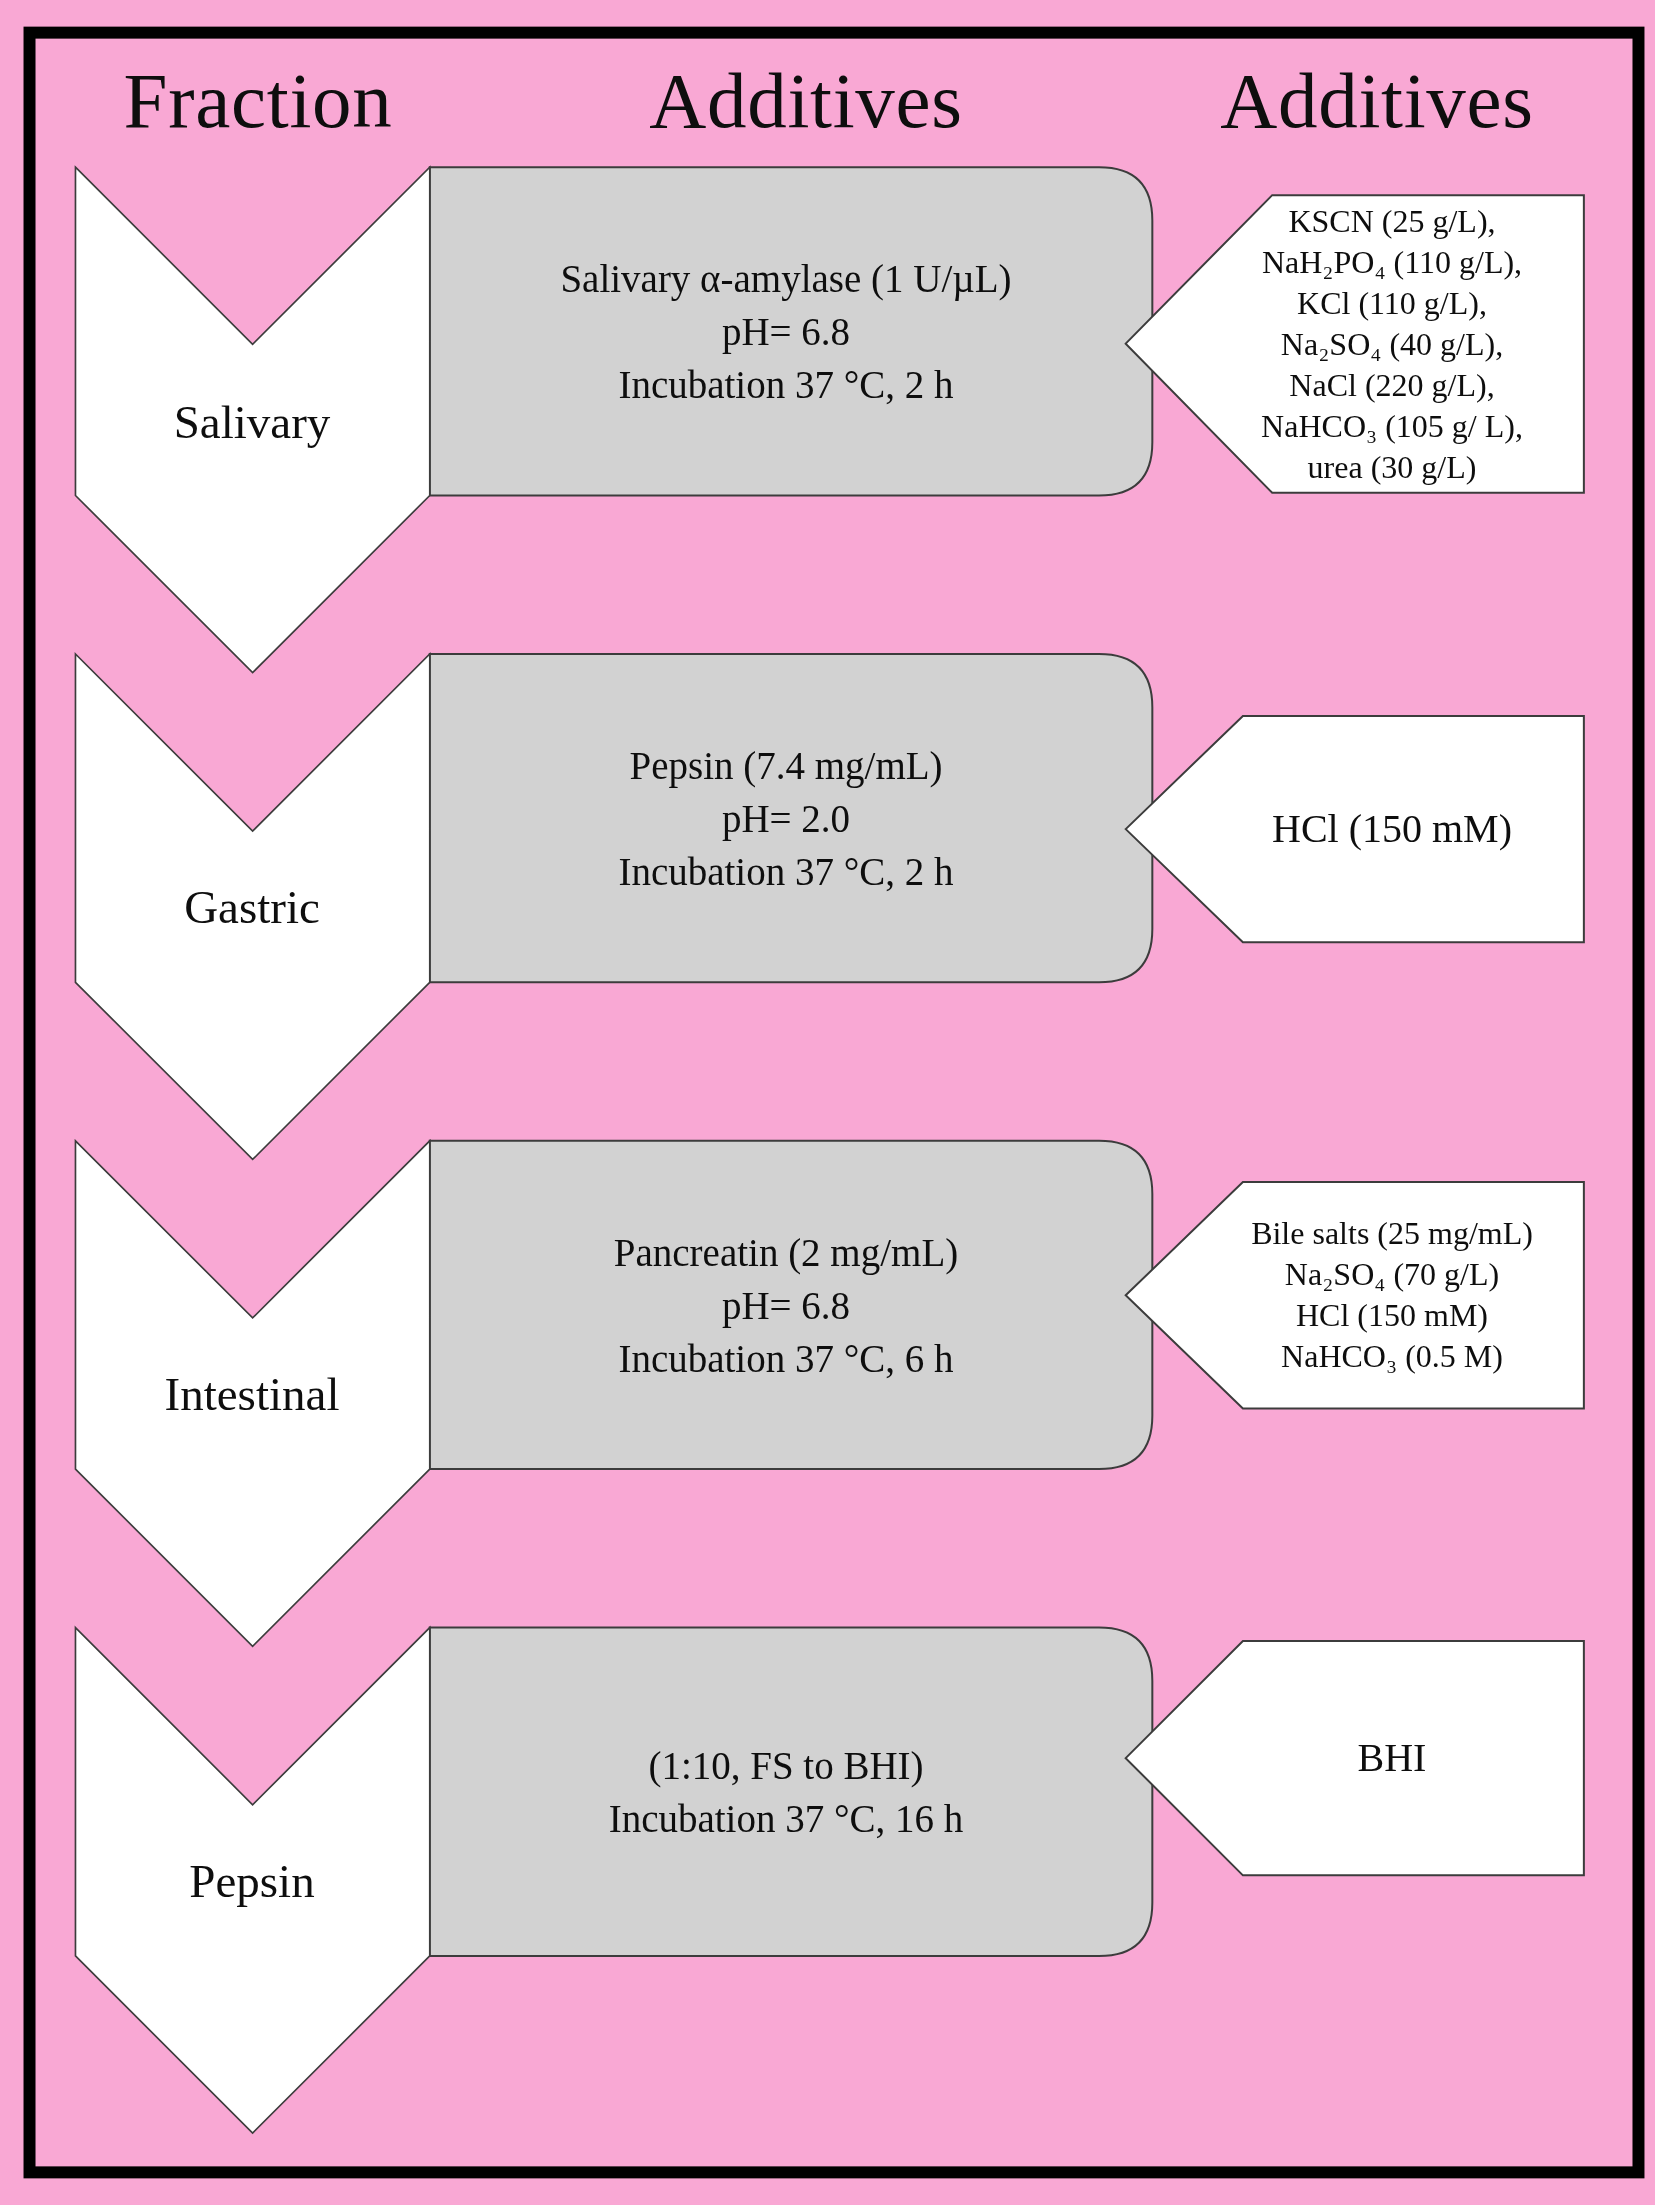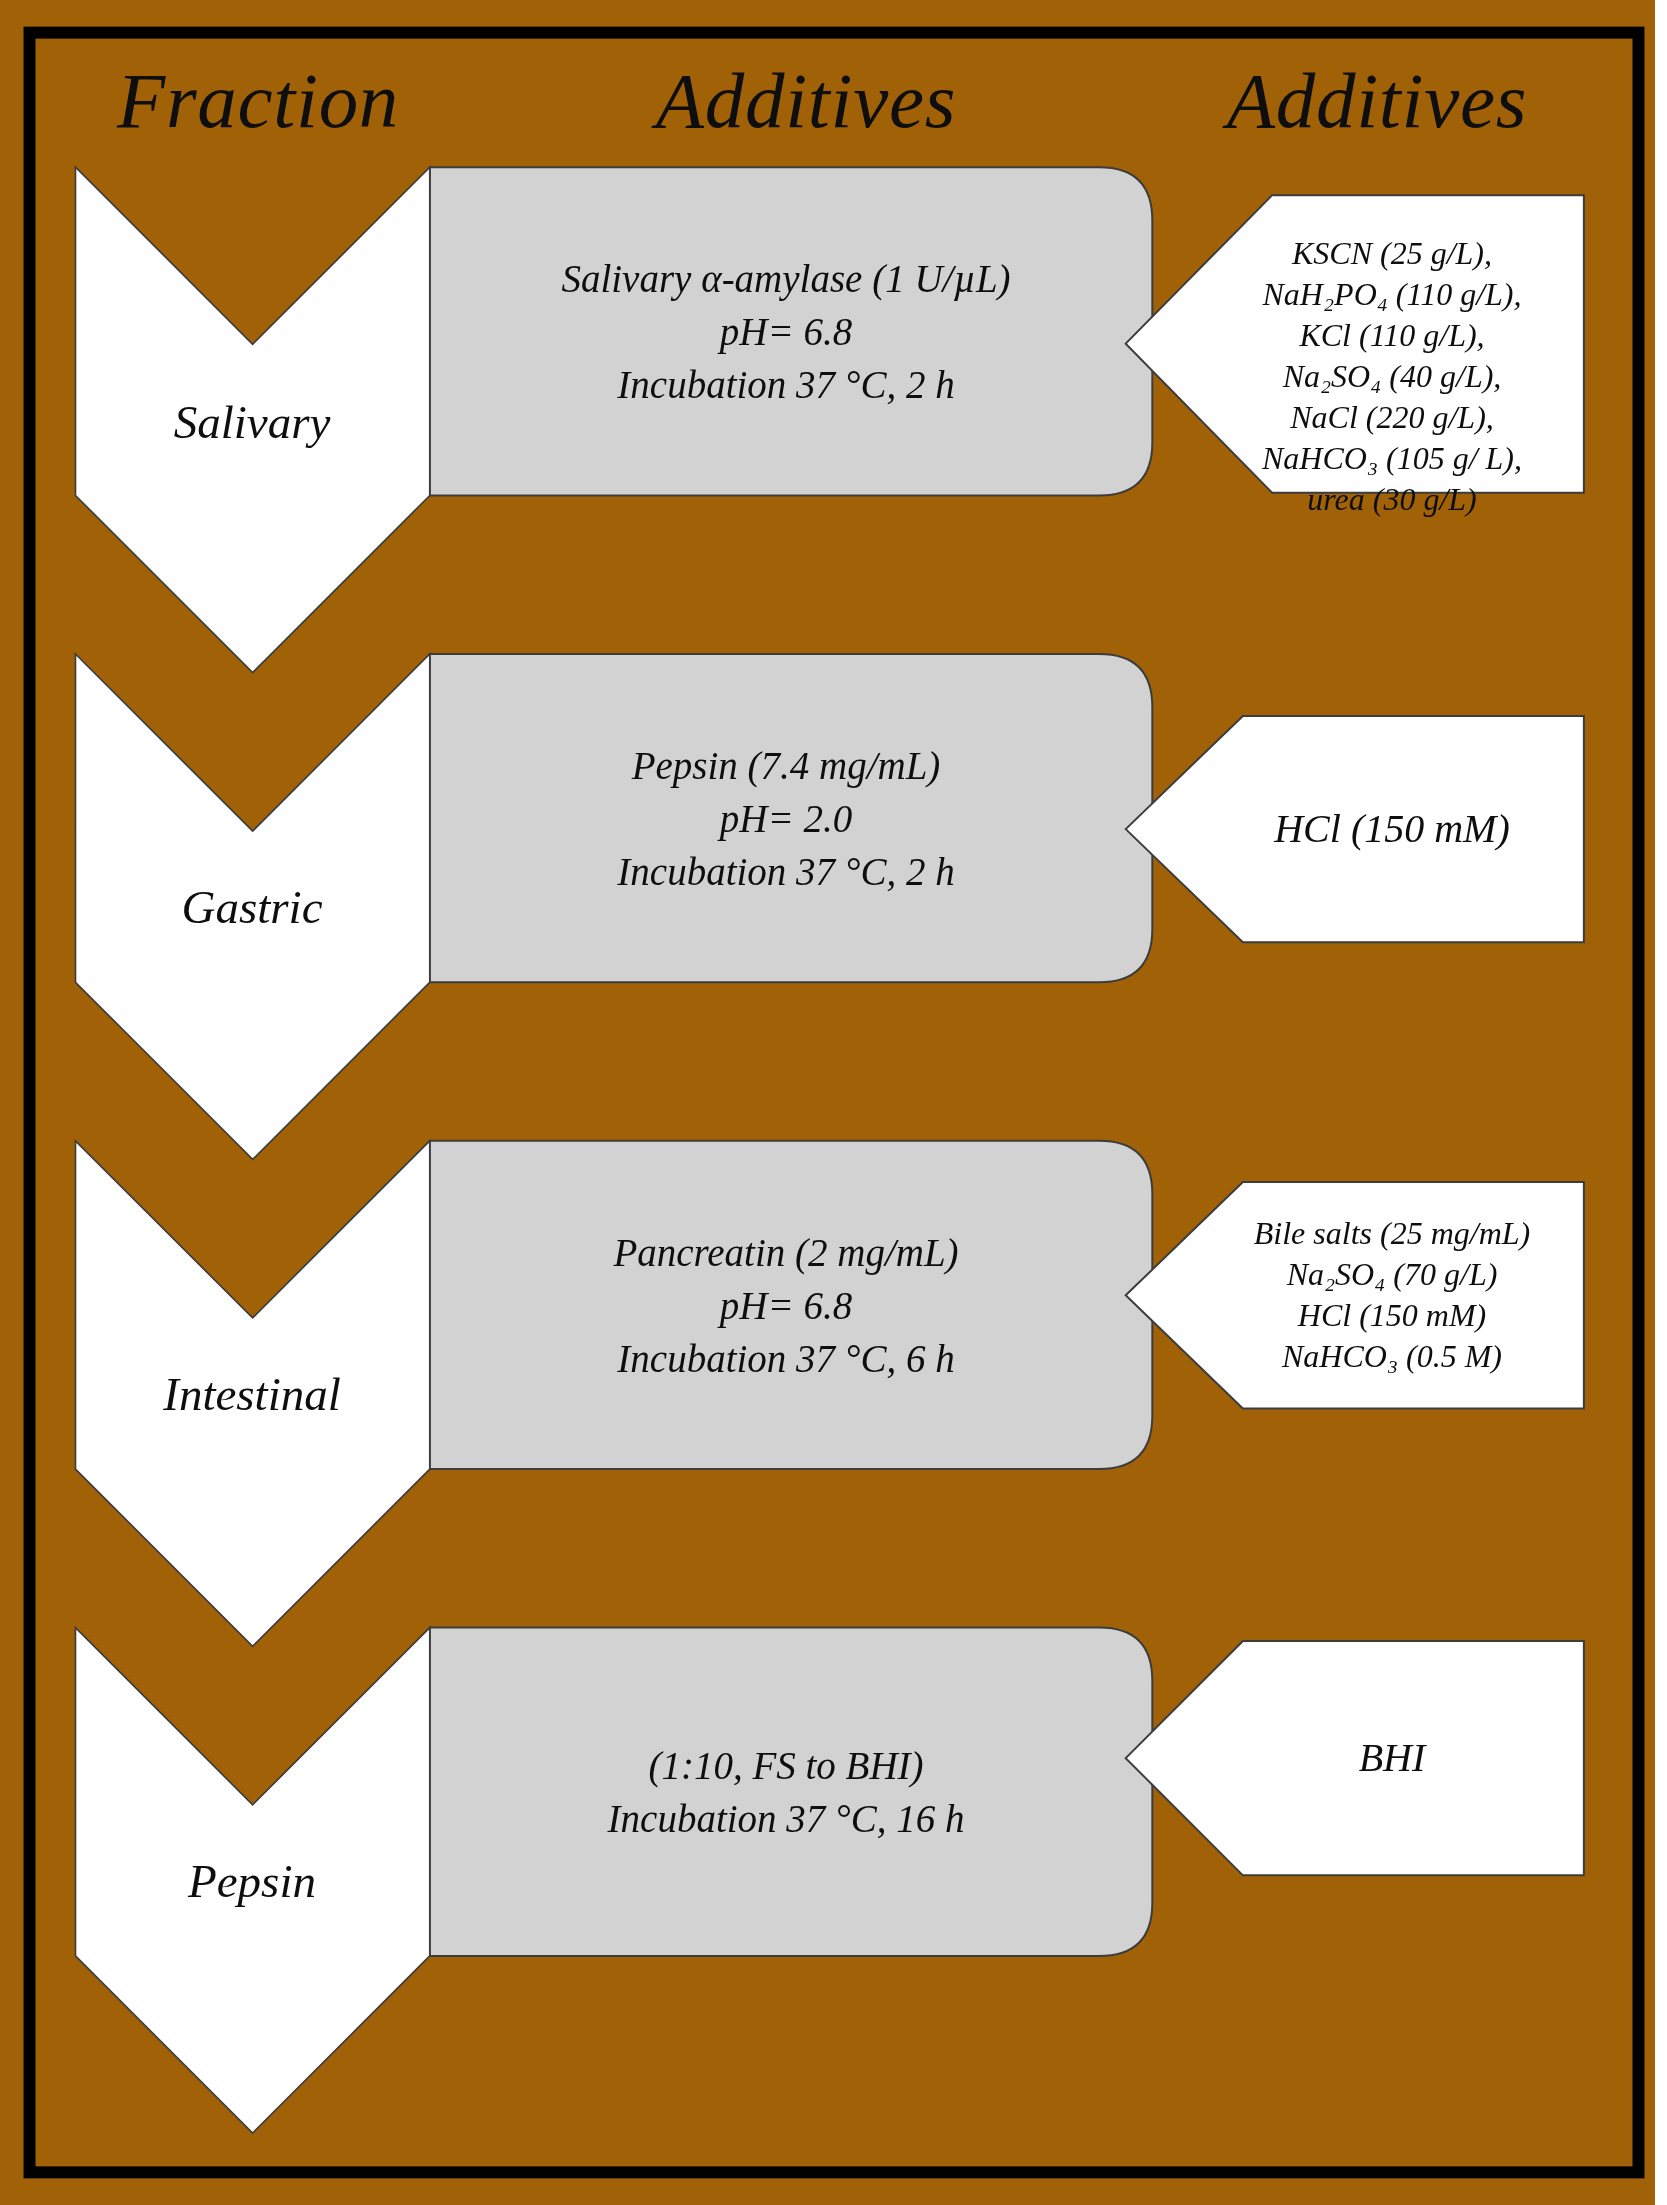--- a/index.html
+++ b/index.html
@@ -4,25 +4,24 @@
 <style>
   html, body {
     margin: 0;
     padding: 0;
     background: #ffffff;
   }
   #page {
     position: relative;
     width: 1655px;
     height: 2205px;
-    background: #a16207;
+    background: #f9a8d4;
     font-family: "Liberation Serif", "DejaVu Serif", "DejaVu Sans", serif;
     color: #0e0e0e;
     overflow: hidden;
-    font-style: italic;
   }
   #shapes {
     position: absolute;
     left: 0;
     top: 0;
     width: 1668px;
     height: 2205px;
   }
   .txt {
     position: absolute;
@@ -100,21 +99,21 @@
   <div class="txt cond-block" style="left:786px; top:1305px;">
     <div>Pancreatin (2 mg/mL)</div>
     <div>pH= 6.8</div>
     <div>Incubation 37 °C, 6 h</div>
   </div>
   <div class="txt cond-block" style="left:786px; top:1792px;">
     <div>(1:10, FS to BHI)</div>
     <div>Incubation 37 °C, 16 h</div>
   </div>
 
-  <div class="txt addv-block" style="left:1392px; top:344px;margin-top:32px;">
+  <div class="txt addv-block" style="left:1392px; top:344px;">
     <div>KSCN (25 g/L),</div>
     <div>NaH₂PO₄ (110 g/L),</div>
     <div>KCl (110 g/L),</div>
     <div>Na₂SO₄ (40 g/L),</div>
     <div>NaCl (220 g/L),</div>
     <div>NaHCO₃ (105 g/ L),</div>
     <div>urea (30 g/L)</div>
   </div>
   <div class="txt addv-single" style="left:1392px; top:829px;">HCl (150 mM)</div>
   <div class="txt addv-block" style="left:1392px; top:1295px;">

